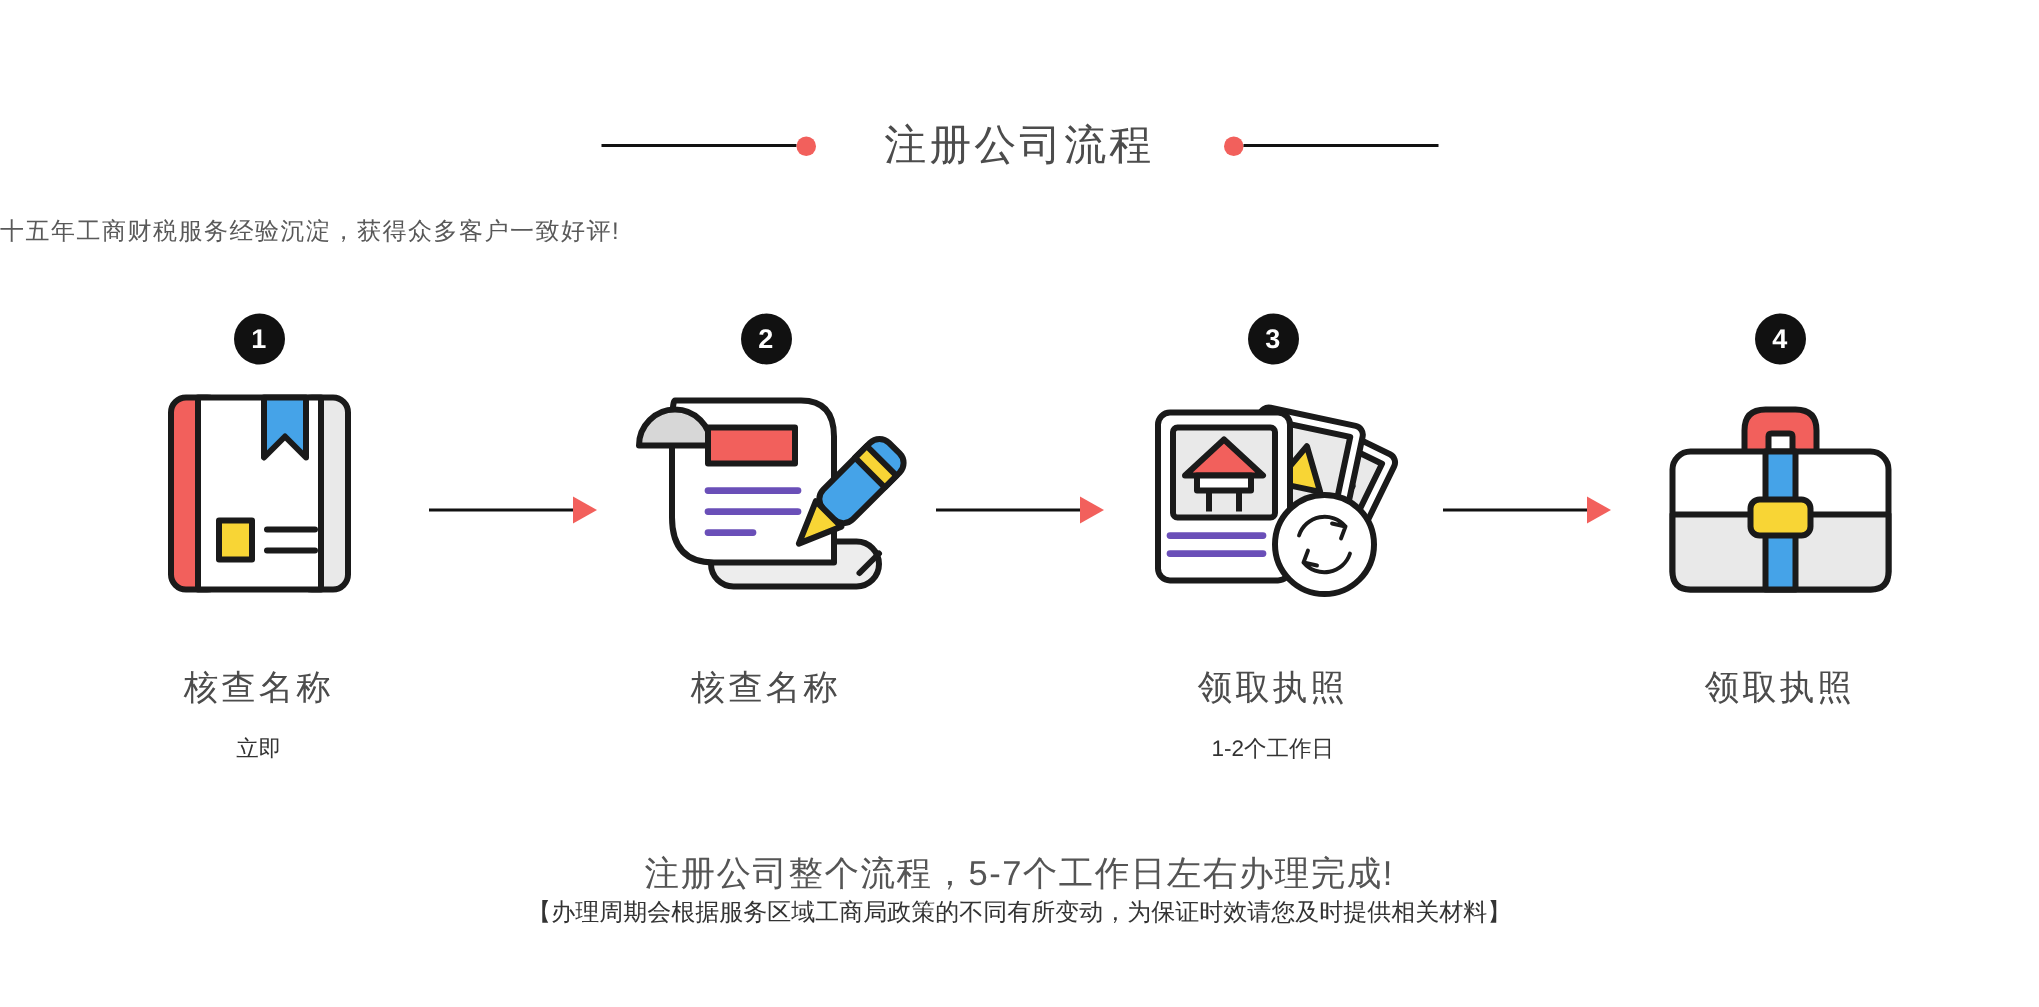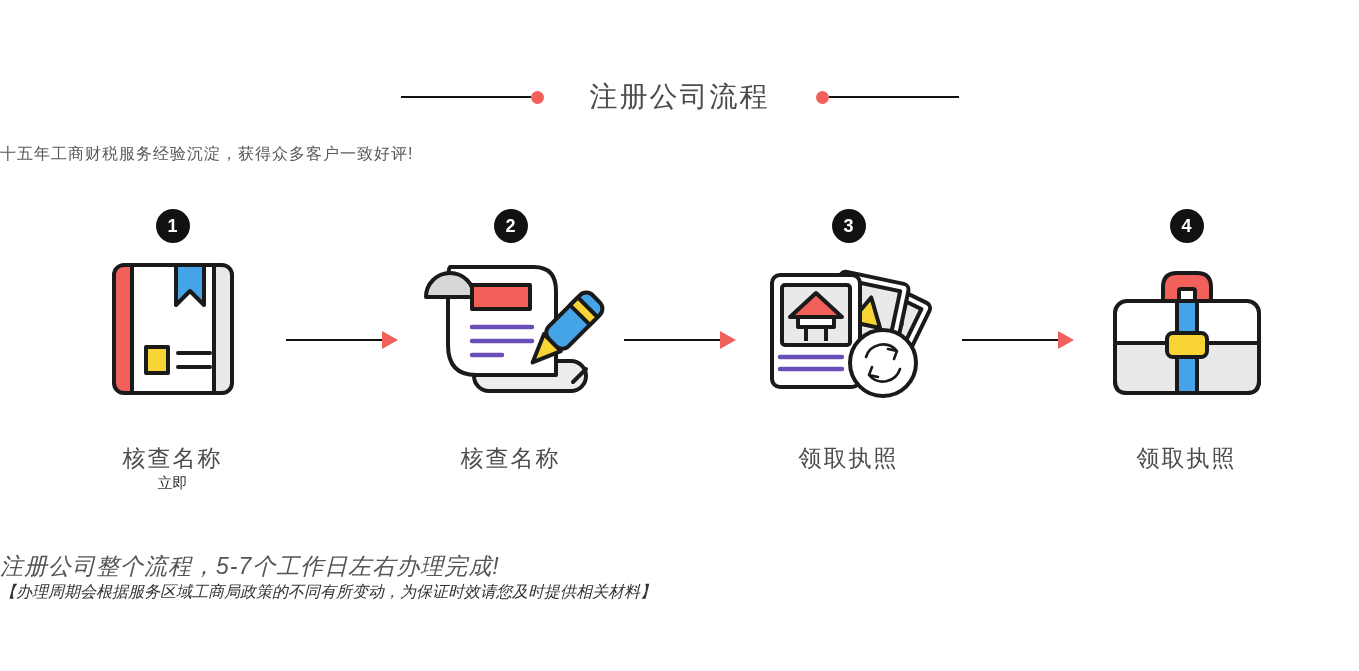--- a/index.html
+++ b/index.html
@@ -30,38 +30,38 @@
   .header-subtitle{margin-top:30px;font-size:16px;color:var(--sub-text);letter-spacing:1px;}
 
   
   .steps{display:flex;justify-content:center;align-items:flex-start;margin-top:44px;}
   .step{width:200px;text-align:center;}
   .badge{width:34px;height:34px;border-radius:50%;background:#111;color:#fff;
     display:flex;align-items:center;justify-content:center;
     font-size:18px;font-weight:bold;margin:0 auto 16px auto;}
   .icon-box{height:140px;display:flex;align-items:center;justify-content:center;}
   .step-title{font-size:23px;color:var(--title-text);margin-top:44px;letter-spacing:2px;}
-  .step-duration{font-size:15px;color:var(--note-text);}
+  .step-duration{font-size:15px;color:var(--note-text);margin-top:16px;}
 
   .arrow{width:138px;display:flex;align-items:center;justify-content:center;margin-top:122px;}
   .arrow-line{width:96px;height:2px;background:#111;}
   .arrow-head{width:0;height:0;border-left:16px solid var(--accent-red);
     border-top:9px solid transparent;border-bottom:9px solid transparent;}
 
   
   .f-red{fill:var(--accent-red);} .f-blue{fill:var(--blue);} .f-yellow{fill:var(--yellow);}
   .f-gray{fill:var(--gray);} .f-mid{fill:var(--gray-mid);} .f-light{fill:var(--gray-light);}
   .f-white{fill:#fff;} .f-none{fill:none;}
   .ol{stroke:var(--outline);stroke-width:4;stroke-linejoin:round;}
   .ol-thin{stroke:var(--outline);stroke-width:2.6;stroke-linejoin:round;}
   .rc{stroke-linecap:round;}
   .s-purple{stroke:var(--purple);stroke-width:4.5;stroke-linecap:round;}
 
   
-  .footer{margin-top:58px;text-align:left;font-style:italic;}
+  .footer{margin-top:58px;text-align:center;}
   .footer-summary{font-size:23px;color:#555;letter-spacing:1px;}
   .footer-note{font-size:16px;color:var(--note-text);}
 </style>
 </head>
 <body>
 
 <div class="page">
 
   <div class="header">
     <div class="title-row">
@@ -141,20 +141,21 @@
           <path class="f-red ol" d="M52 34 L78 58 H26 Z"></path>
           <rect class="f-white ol" x="34" y="58" width="36" height="10"></rect>
           <path class="f-none ol" d="M42 68 V82 M62 68 V82"></path>
           <path class="f-none s-purple" d="M16 98 H78 M16 110 H78"></path>
           <circle class="f-white ol" cx="119" cy="104" r="33"></circle>
           <path class="f-none ol-thin rc" d="M102 98 A18 18 0 0 1 133 92 M133 92 l-9 -2 M133 92 l-3 8"></path>
           <path class="f-none ol-thin rc" d="M136 110 A18 18 0 0 1 105 116 M105 116 l9 2 M105 116 l3 -8"></path>
         </svg>
       </div>
       <div class="step-title">领取执照</div>
+      <div class="step-duration">1-2个工作日</div>
     </div>
 
     <div class="arrow">
       <span class="arrow-line"></span>
       <span class="arrow-head"></span>
     </div>
 
     <div class="step">
       <div class="badge">4</div>
       <div class="icon-box">

